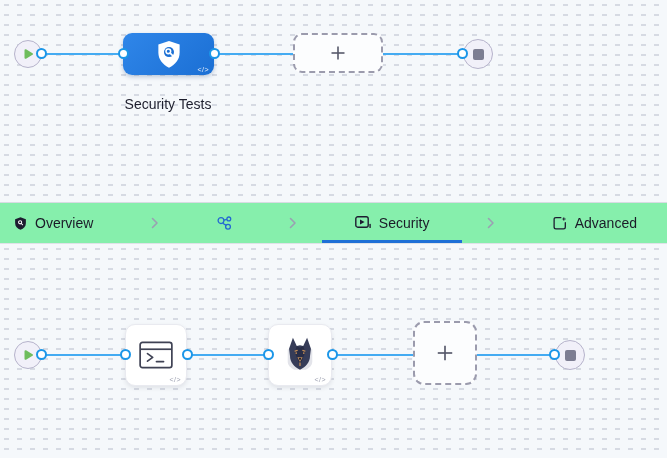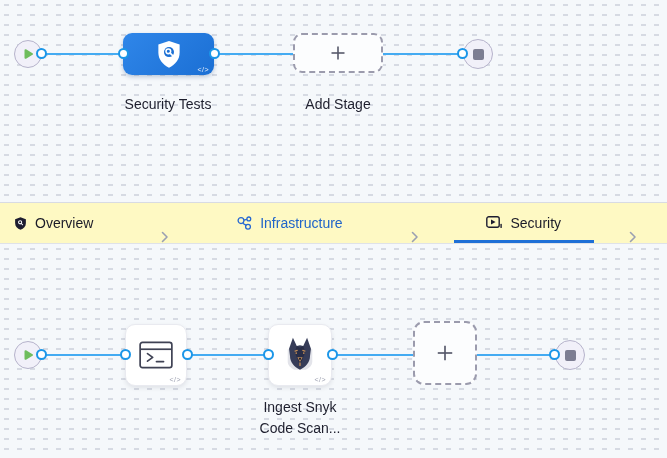--- a/index.html
+++ b/index.html
@@ -39,23 +39,23 @@
 
   .add-box { position: absolute; border: 2px dashed #9b9bad; border-radius: 9px;
     background: #fcfdfe; display: flex; align-items: center; justify-content: center;
     z-index: 2; }
   .add-box.stage { left: 293px; top: 33px; width: 90px; height: 40px; }
   .add-box.step { left: 413px; top: 77px; width: 64px; height: 64px; border-radius: 11px; }
 
   .node-label { position: absolute; text-align: center; font-size: 14px;
     color: #1e1f2e; white-space: pre-line; line-height: 21px; z-index: 1; }
 
-  .tabbar { position: relative; width: 667px; height: 42px; background: #fef9c3;
+  .tabbar { position: relative; width: 667px; height: 42px; background: #86efac;
     border-top: 1px solid #d8dbe3; border-bottom: 1px solid #dfe2e8;
-    display: flex; align-items: flex-end; justify-content: space-between;
+    display: flex; align-items: center; justify-content: space-between;
     padding: 0 30px 0 14px; }
   .tab { position: relative; height: 100%; display: flex; align-items: center;
     gap: 8px; cursor: pointer; }
   .tab .tlabel { font-size: 14px; color: #1b1b28; }
   .tab.link .tlabel { color: #2064c9; }
   .underline { position: absolute; left: 50%; transform: translateX(-50%);
     bottom: 0; width: 140px; height: 3px; background: #1e6fd6; }
   .chev { display: flex; align-items: center; }
 </style>
 </head>
@@ -90,21 +90,20 @@
   <div class="node-circle end" style="left:463px; top:39px;">
     <span class="stop-sq"></span>
   </div>
 
   <div class="ring" style="left:36px;  top:48px;"></div>
   <div class="ring" style="left:118px; top:48px;"></div>
   <div class="ring" style="left:209px; top:48px;"></div>
   <div class="ring" style="left:457px; top:48px;"></div>
 
   <div class="node-label" style="left:68px; top:94px; width:200px;">Security Tests</div>
-  <div class="node-label" style="left:268px; top:94px; width:140px;">Add Stage</div>
 </div>
 
 <div class="tabbar">
 
   <div class="tab">
     <svg width="13" height="15" viewBox="0 0 14 15">
       <path d="M7 0.8 L12.8 2.8 V7 C12.8 10.8 10.4 13.3 7 14.3 C3.6 13.3 1.2 10.8 1.2 7 V2.8 Z" fill="#1d1d30"></path>
       <circle cx="6.6" cy="6.2" r="1.7" fill="none" stroke="#ffffff" stroke-width="1.1"></circle>
       <line x1="7.9" y1="7.5" x2="9.3" y2="8.9" stroke="#ffffff" stroke-width="1.1" stroke-linecap="round"></line>
     </svg>
@@ -120,21 +119,20 @@
   <div class="tab link">
     <svg width="15" height="14" viewBox="0 0 15 14">
       <g fill="none" stroke="#2467d2" stroke-width="1.3">
         <circle cx="4" cy="4.6" r="2.9"></circle>
         <circle cx="11.8" cy="2.9" r="1.9"></circle>
         <circle cx="11" cy="10.7" r="2.4"></circle>
         <line x1="6.9" y1="4.1" x2="9.9" y2="3.3"></line>
         <line x1="5.7" y1="7.2" x2="9.3" y2="9.4"></line>
       </g>
     </svg>
-    <span class="tlabel">Infrastructure</span>
   </div>
 
   <span class="chev">
     <svg width="8" height="12" viewBox="0 0 8 12">
         <polyline points="1.5,1.5 6,6 1.5,10.5" fill="none" stroke="#9aa0b2" stroke-width="1.6" stroke-linecap="round" stroke-linejoin="round"></polyline>
       </svg>
   </span>
 
   <div class="tab active">
     <svg width="16" height="14" viewBox="0 0 16 14">
@@ -145,20 +143,33 @@
     <span class="tlabel">Security</span>
     <div class="underline"></div>
   </div>
 
   <span class="chev">
     <svg width="8" height="12" viewBox="0 0 8 12">
         <polyline points="1.5,1.5 6,6 1.5,10.5" fill="none" stroke="#9aa0b2" stroke-width="1.6" stroke-linecap="round" stroke-linejoin="round"></polyline>
       </svg>
   </span>
 
+  <div class="tab">
+    <svg width="14" height="15" viewBox="0 0 15 15">
+      <path d="M8.4 1.2 H3.2 Q1.2 1.2 1.2 3.2 V11.2 Q1.2 13.2 3.2 13.2 H11.2 Q13.2 13.2 13.2 11.2 V6.6" fill="none" stroke="#1d1d30" stroke-width="1.4" stroke-linecap="round"></path>
+      <circle cx="11.6" cy="2.7" r="1.1" fill="#1d1d30"></circle>
+      <g stroke="#1d1d30" stroke-width="1">
+        <line x1="11.6" y1="0.6" x2="11.6" y2="1.3"></line>
+        <line x1="11.6" y1="4.1" x2="11.6" y2="4.8"></line>
+        <line x1="9.5" y1="2.7" x2="10.2" y2="2.7"></line>
+        <line x1="13" y1="2.7" x2="13.7" y2="2.7"></line>
+      </g>
+    </svg>
+    <span class="tlabel">Advanced</span>
+  </div>
 </div>
 
 <div class="canvas canvas-bottom">
   <div class="flow-line" style="left:41px; top:110px; width:513px;"></div>
 
   <div class="node-circle" style="left:14px; top:97px;">
     <svg width="14" height="14" viewBox="0 0 14 14">
       <polygon points="4.5,3.2 11,7 4.5,10.8" fill="#6fbd5d" stroke="#6fbd5d" stroke-width="2" stroke-linejoin="round"></polygon>
     </svg>
   </div>
@@ -202,15 +213,13 @@
     <span class="stop-sq"></span>
   </div>
 
   <div class="ring" style="left:36px;  top:105px;"></div>
   <div class="ring" style="left:120px; top:105px;"></div>
   <div class="ring" style="left:182px; top:105px;"></div>
   <div class="ring" style="left:263px; top:105px;"></div>
   <div class="ring" style="left:327px; top:105px;"></div>
   <div class="ring" style="left:549px; top:105px;"></div>
 
-  <div class="node-label" style="left:220px; top:153px; width:160px;">Ingest Snyk
-Code Scan...</div>
 </div>
 
 </body></html>

